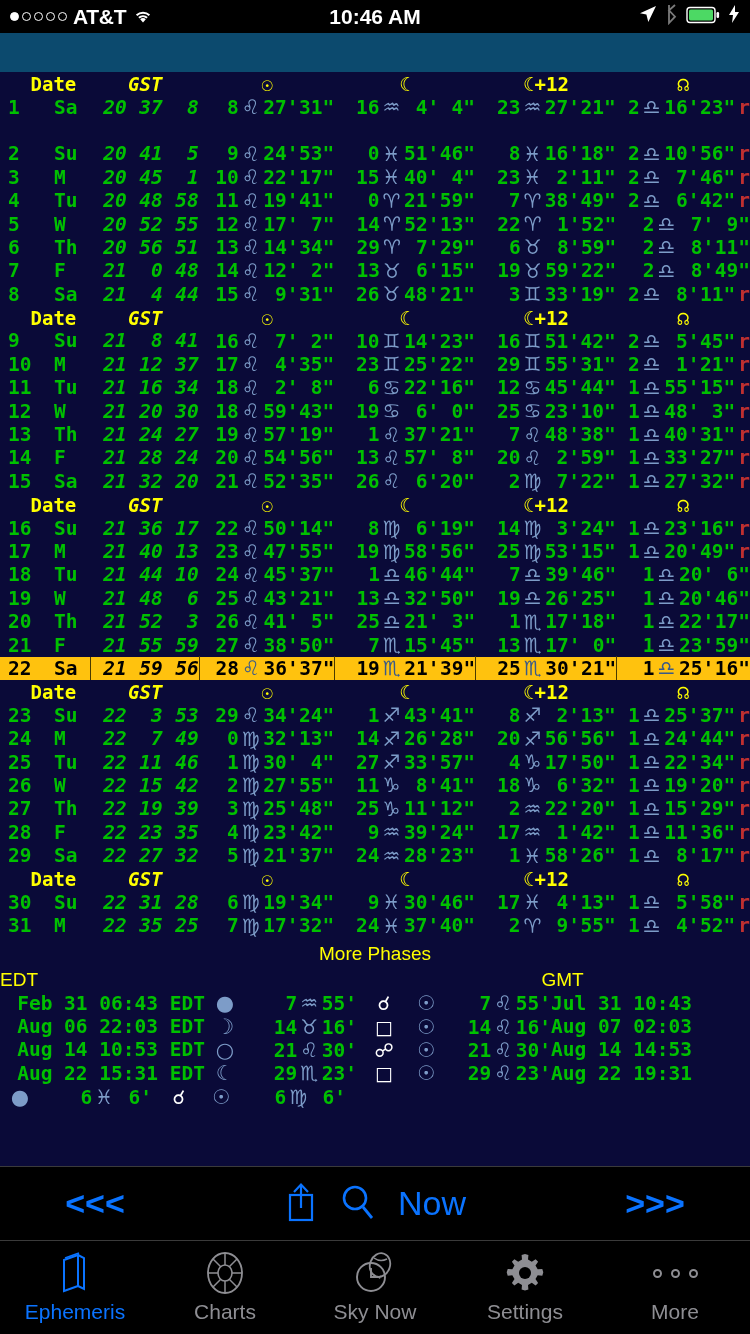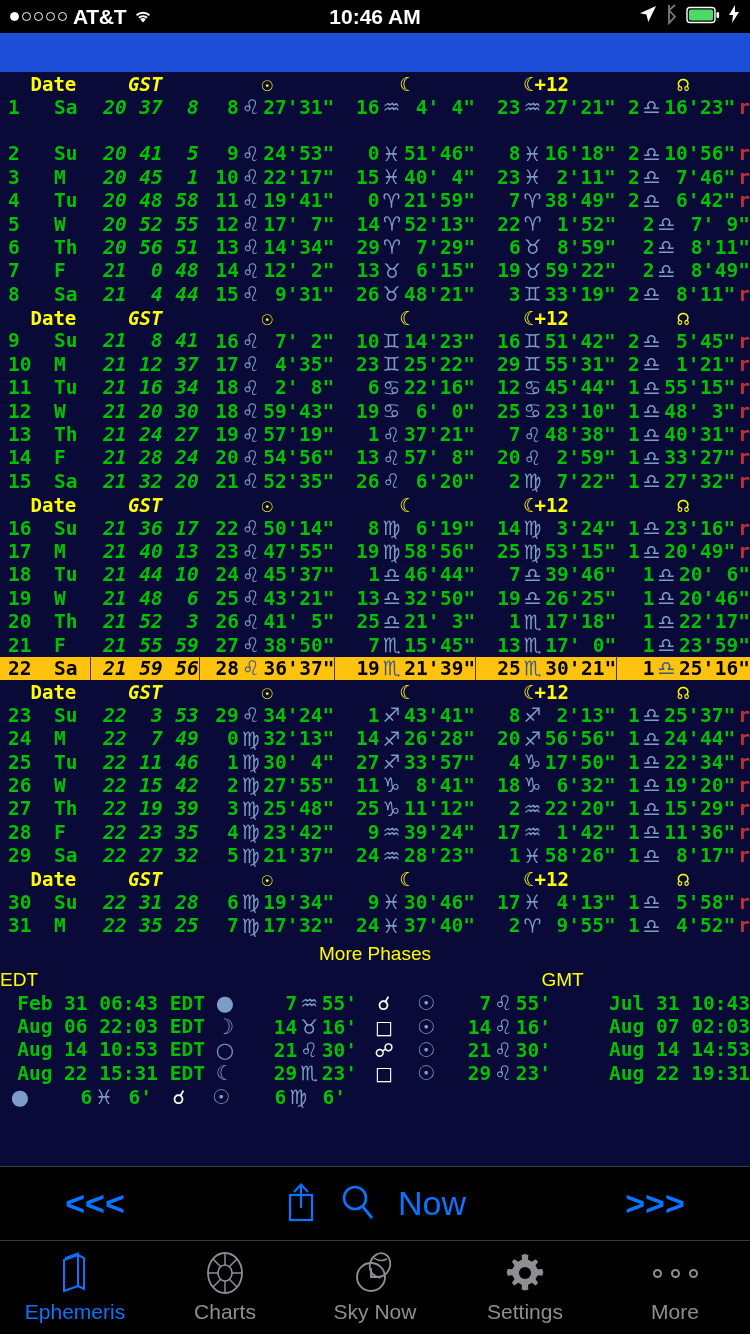--- a/index.html
+++ b/index.html
@@ -3,21 +3,21 @@
 <meta charset="utf-8">
 <title>Ephemeris</title>
 <style>
   * { margin:0; padding:0; box-sizing:border-box; }
   html,body {
     width:750px; height:1334px;
     background:#000;
     font-family:"Liberation Sans", sans-serif;
     overflow:hidden;
   }
-  #app { width:750px; height:1334px; position:relative; background:#1d4ed8; }
+  #app { width:750px; height:1334px; position:relative; background:#0c4a6e; }
 
   
   .statusbar{
     height:33px; background:#000; color:#fff;
     display:flex; align-items:center; padding:0 10px;
     font-size:21px; font-weight:bold;
     font-family:"Liberation Sans", sans-serif;
   }
   .sb-left{ display:flex; align-items:center; gap:6px; flex:1; }
   .sb-center{ flex:0 0 auto; }
@@ -88,21 +88,21 @@
   }
   .mp-local{ width:205px; text-align:right; }
   .mp-phase{ width:40px; text-align:center; color:#7d9cc8;
     font-family:"DejaVu Sans", sans-serif; font-size:21px; }
   .mp-moonpos{ width:112px; text-align:right; }
   .mp-aspect{ width:54px; text-align:center; color:#ffffff;
     font-family:"DejaVu Sans", sans-serif; font-size:19px; }
   .mp-sunsym{ width:30px; text-align:center; color:#7d9cc8;
     font-family:"DejaVu Sans", sans-serif; font-size:20px; }
   .mp-sunpos{ width:110px; text-align:right; }
-  .mp-gmt{ width:199px; text-align:right; padding-right:0; }
+  .mp-gmt{ width:199px; text-align:left; padding-right:0; }
 
   
   .toolbar{
     position:absolute; top:1166px; left:0; width:750px; height:74px;
     background:#000; border-top:1.5px solid #3a3a3a;
     display:flex; align-items:center;
   }
   .tb-prev, .tb-next{
     width:190px; text-align:center; color:#0a73ff;
     font-size:34px; font-weight:bold; font-family:"Liberation Sans", sans-serif;

